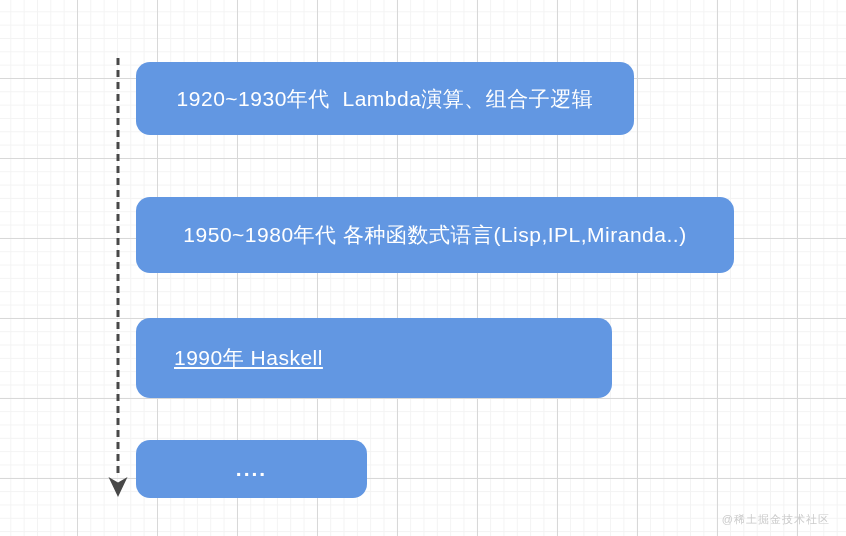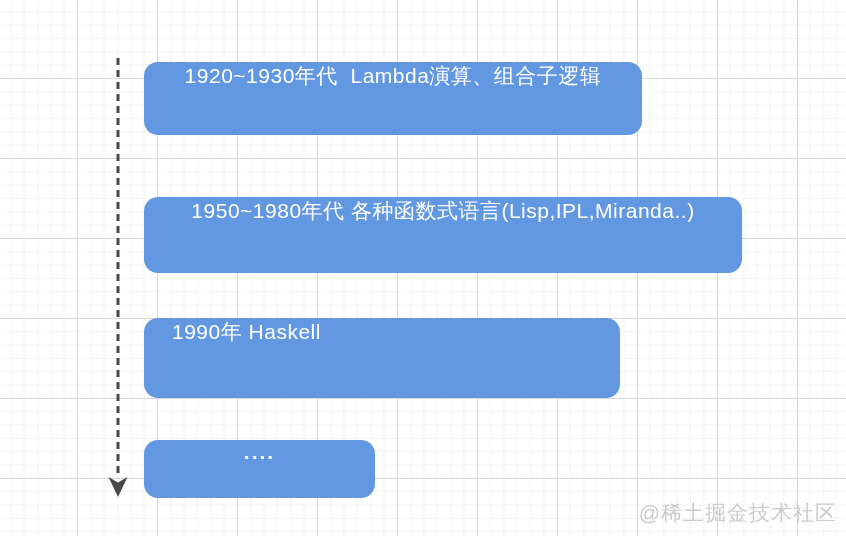--- a/index.html
+++ b/index.html
@@ -24,41 +24,41 @@
   .timeline-arrow-svg {
     position: absolute;
     left: 98px;
     top: 0;
     width: 40px;
     height: 510px;
   }
 
   .tbox {
     position: absolute;
-    left: 144px;
+    left: 136px;
     background: #6297e2;
     border-radius: 14px;
     color: #ffffff;
     font-size: 21px;
     letter-spacing: 0.5px;
     display: flex;
-    align-items: flex-start;
+    align-items: center;
     justify-content: center;
     white-space: pre;
   }
   .tbox-1 { top: 62px;  width: 498px; height: 73px; }
   .tbox-2 { top: 197px; width: 598px; height: 76px; }
-  .tbox-3 { top: 318px; width: 476px; height: 80px; justify-content: flex-start; padding-left: 28px; }
+  .tbox-3 { top: 318px; width: 476px; height: 80px; justify-content: flex-start; padding-left: 38px; text-decoration: underline; }
   .tbox-4 { top: 440px; width: 231px; height: 58px; font-weight: bold; letter-spacing: 2px; }
 
   .watermark {
     position: absolute;
-    right: 9px;
+    right: 16px;
     bottom: 9px;
-    font-size: 21px;
+    font-size: 11px;
     color: #cbcbcb;
     letter-spacing: 1px;
     user-select: none;
   }
 </style>
 </head>
 <body>
 
 <div class="canvas">
 

